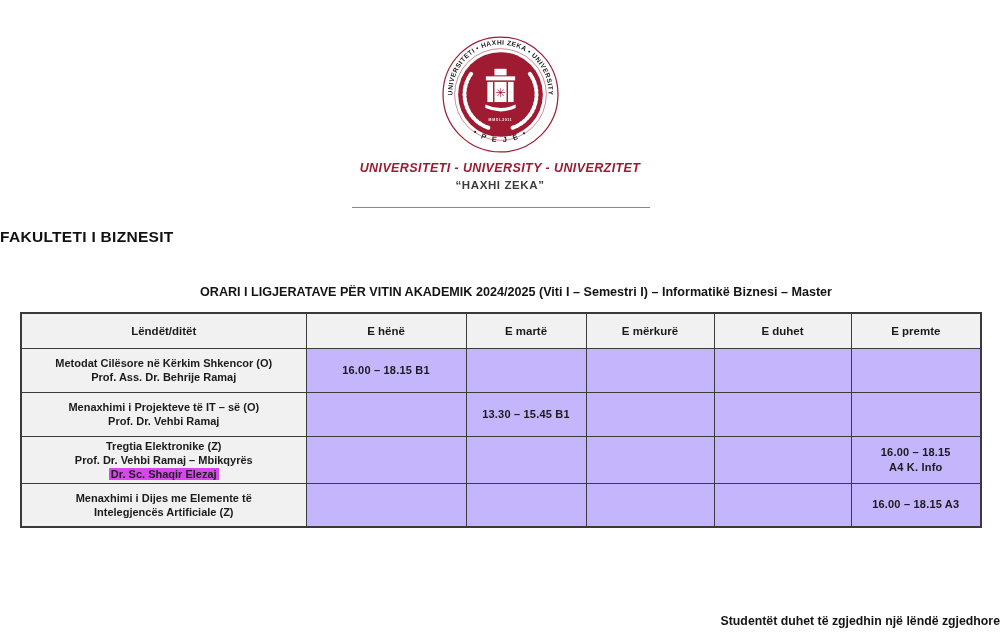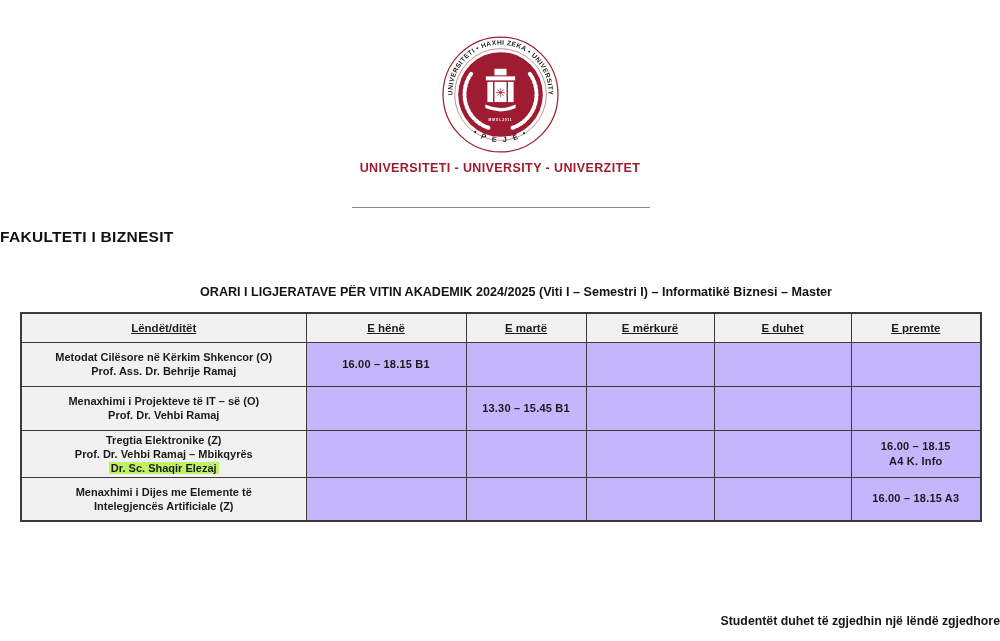--- a/index.html
+++ b/index.html
@@ -39,20 +39,21 @@
   .uni-line {
     position: absolute;
     top: 161px;
     left: 0;
     width: 100%;
     text-align: center;
     font-size: 12.5px;
     font-weight: bold;
     color: #9e1b32;
     letter-spacing: 0.4px;
+    font-style: italic;
   }
   .uni-name {
     position: absolute;
     top: 179px;
     left: 0;
     width: 100%;
     text-align: center;
     font-size: 11.5px;
     font-weight: bold;
     color: #3d3d3d;
@@ -101,26 +102,26 @@
   }
   table.schedule th, table.schedule td {
     border: 1.6px solid #3c3c3c;
     font-size: 11px;
     font-weight: bold;
     text-align: center;
     vertical-align: middle;
     color: #1b1b1b;
     padding: 2px 4px;
   }
-  table.schedule thead tr { height: 29px; text-decoration: underline; }
+  table.schedule thead tr { height: 35px; }
   table.schedule tbody tr { height: 44px; }
   table.schedule th { background: #f1f1f1; font-size: 11.5px; }
   td.subject { background: #f1f1f1; line-height: 14px; }
   td.slot { background: #c4b5fd; white-space: pre-line; line-height: 15px; letter-spacing: 0.2px; }
-  .highlight { background: #bef264; padding: 0 2px; }
+  .highlight { background: #d946ef; padding: 0 2px; }
   .footnote {
     position: absolute;
     top: 614px;
     left: 0;
     width: 100%;
     text-align: right;
     font-size: 12.3px;
     font-weight: bold;
     color: #141414;
   }
@@ -152,20 +153,21 @@
       <rect x="47" y="47.5" width="26" height="20" fill="#ffffff"></rect>
       <rect x="52.6" y="47.5" width="1.4" height="20" fill="#9e1b32"></rect>
       <rect x="66" y="47.5" width="1.4" height="20" fill="#9e1b32"></rect>
       <text x="60" y="62.5" text-anchor="middle" font-size="12" fill="#9e1b32">✳</text>
       <path d="M45,70 Q60,77 75,70 L75,73.5 Q60,80 45,73.5 Z" fill="#ffffff"></path>
       <text class="seal-year" x="60" y="86" text-anchor="middle">MMXI-2011</text>
     </g>
   </svg>
 
   <div class="uni-line">UNIVERSITETI - UNIVERSITY - UNIVERZITET</div>
+  <div class="uni-name">“HAXHI ZEKA”</div>
   <div class="rule"></div>
   <div class="faculty">FAKULTETI I BIZNESIT</div>
 
   <div class="sched-title">ORARI I LIGJERATAVE PËR VITIN AKADEMIK 2024/2025 (Viti I – Semestri I) – Informatikë Biznesi – Master</div>
 
   <table class="schedule">
     <colgroup>
       <col style="width:285px">
         <col style="width:160px">
         <col style="width:120px">

